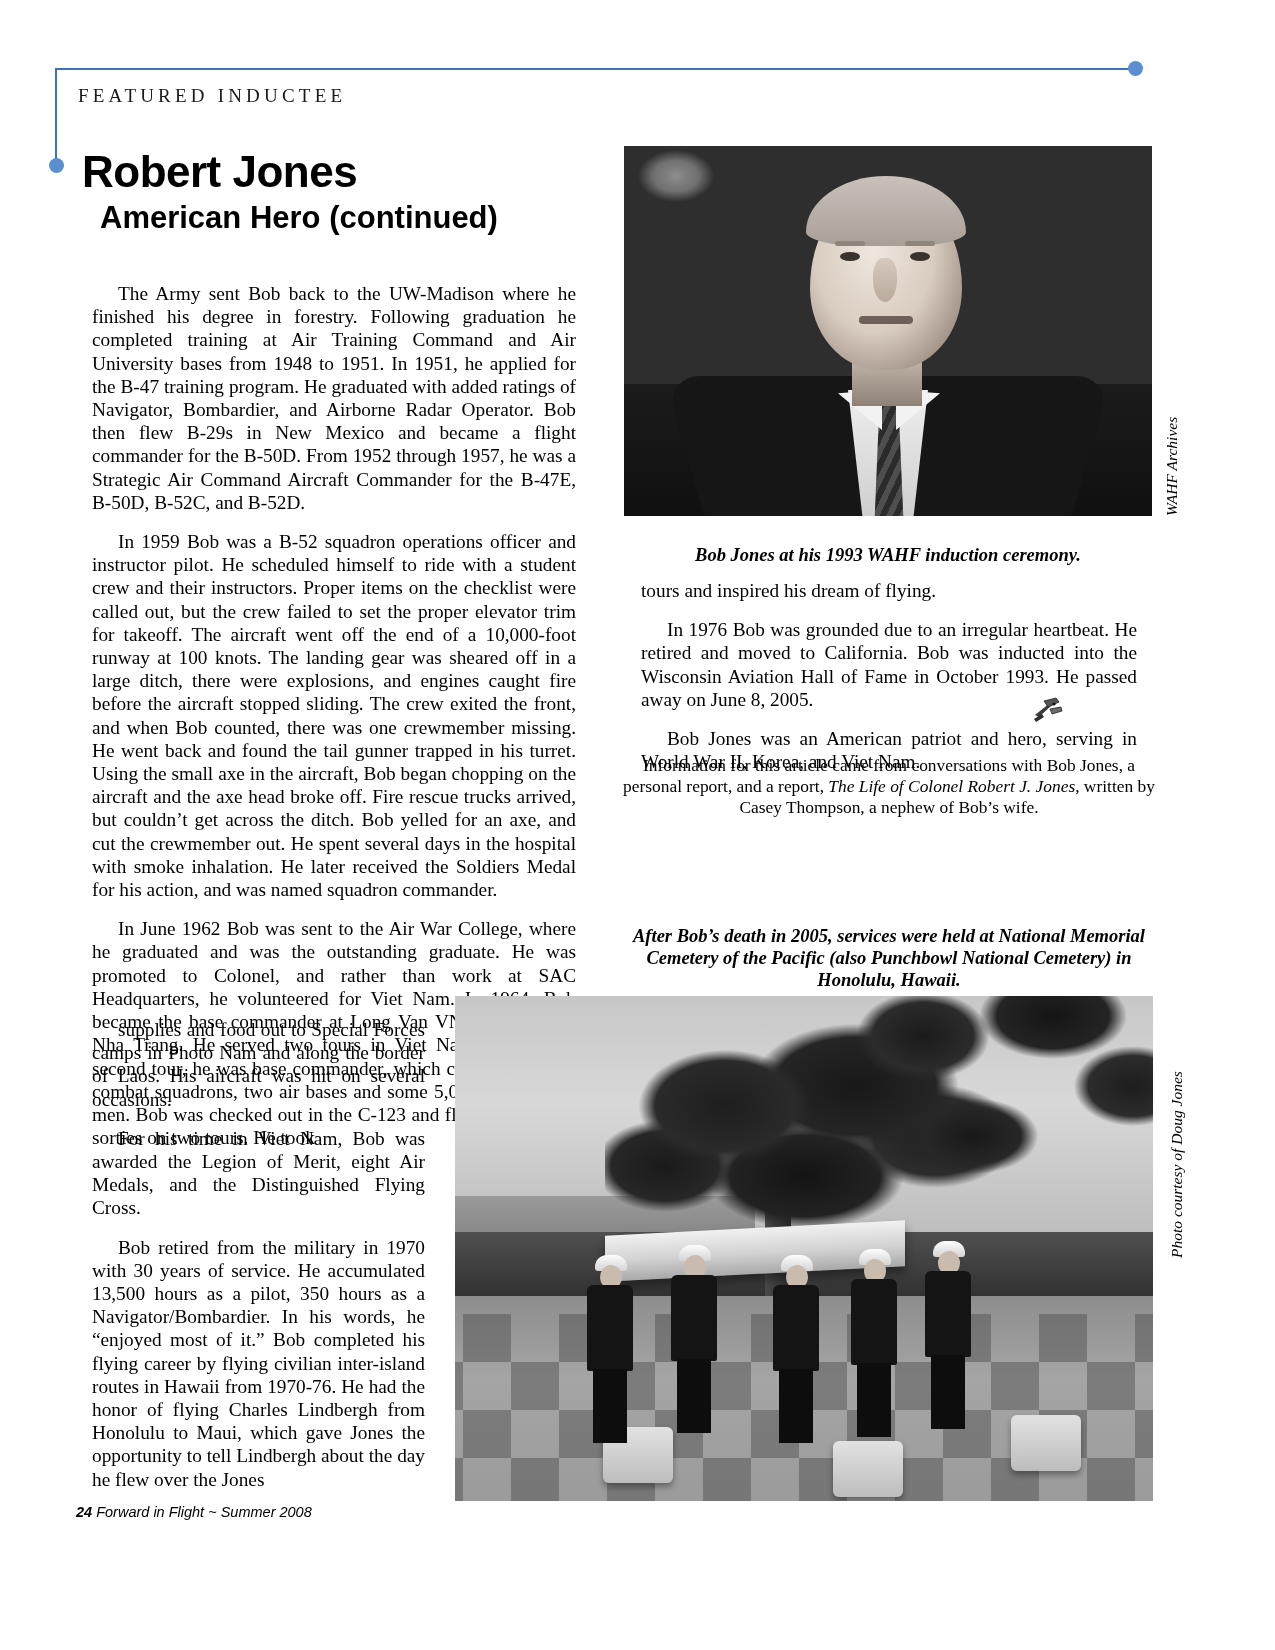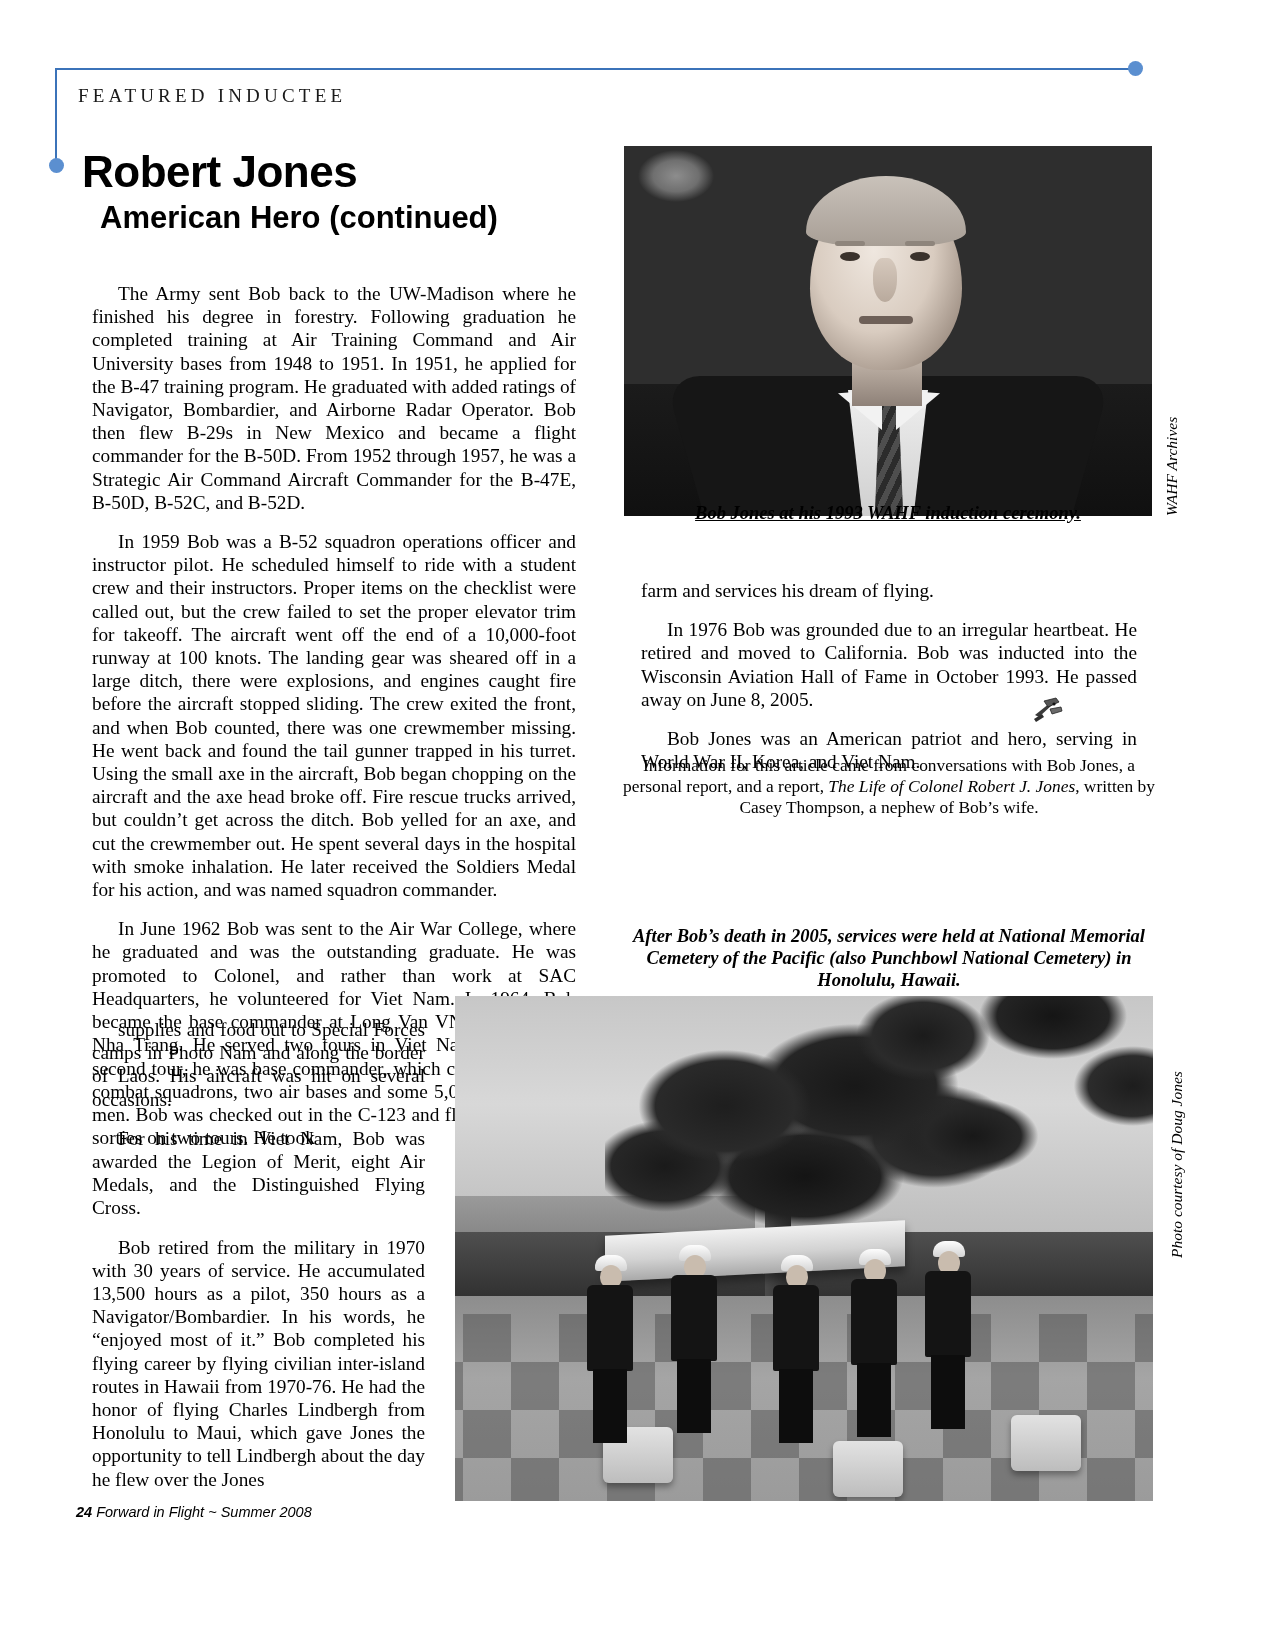--- a/index.html
+++ b/index.html
@@ -314,21 +314,21 @@
     position: absolute;
     font-family: "Liberation Serif", serif;
     font-weight: bold;
     font-style: italic;
     font-size: 18.5px;
     line-height: 22px;
     text-align: center;
     color: #000;
   }
   .caption-top {
-    left: 624px; top: 502px; width: 528px; text-decoration: underline;
+    left: 624px; top: 544px; width: 528px;
   }
   .caption-bottom {
     left: 620px; top: 925px; width: 538px;
   }
 
   
   .credits {
     position: absolute;
     left: 622px;
     top: 755px;
@@ -424,21 +424,21 @@
     <p class="para">In June 1962 Bob was sent to the Air War College, where he graduated and was the outstanding graduate. He was promoted to Colonel, and rather than work at SAC Headquarters, he volunteered for Viet Nam. In 1964, Bob became the base commander at Long Van VNAF Airbase in Nha Trang. He served two tours in Viet Nam, and on his second tour, he was base commander, which consisted of five combat squadrons, two air bases and some 5,000 officers and men. Bob was checked out in the C-123 and flew 310 combat sorties on two tours. He took</p>
   </div>
 
   <div class="col-left-narrow">
     <p class="para">supplies and food out to Special Forces camps in Photo Nam and along the border of Laos. His aircraft was hit on several occasions.</p>
     <p class="para">For his time in Viet Nam, Bob was awarded the Legion of Merit, eight Air Medals, and the Distinguished Flying Cross.</p>
     <p class="para">Bob retired from the military in 1970 with 30 years of service. He accumulated 13,500 hours as a pilot, 350 hours as a Navigator/Bombardier. In his words, he “enjoyed most of it.” Bob completed his flying career by flying civilian inter-island routes in Hawaii from 1970-76. He had the honor of flying Charles Lindbergh from Honolulu to Maui, which gave Jones the opportunity to tell Lindbergh about the day he flew over the Jones</p>
   </div>
 
   <div class="col-right">
-    <p class="para noindent">farm and services his dream of flying.</p>
+    <p class="para noindent">tours and inspired his dream of flying.</p>
     <p class="para">In 1976 Bob was grounded due to an irregular heartbeat. He retired and moved to California. Bob was inducted into the Wisconsin Aviation Hall of Fame in October 1993. He passed away on June 8, 2005.</p>
     <p class="para">Bob Jones was an American patriot and hero, serving in World War II, Korea, and Viet Nam.</p>
   </div>
 
   <div class="logo-mark">
     <svg width="32" height="30" viewBox="0 0 32 30" xmlns="http://www.w3.org/2000/svg">
       <path d="M3 20 L18 8 L20 10 L7 22 Z" fill="#3a3a3a"></path>
       <path d="M12 6 L24 3 L27 7 L16 12 Z" fill="#555" stroke="#222" stroke-width="0.8"></path>
       <path d="M18 14 L29 12 L30 16 L20 19 Z" fill="#6a6a6a" stroke="#222" stroke-width="0.8"></path>
       <path d="M2 24 L10 19 L12 22 L4 27 Z" fill="#2e2e2e"></path>

